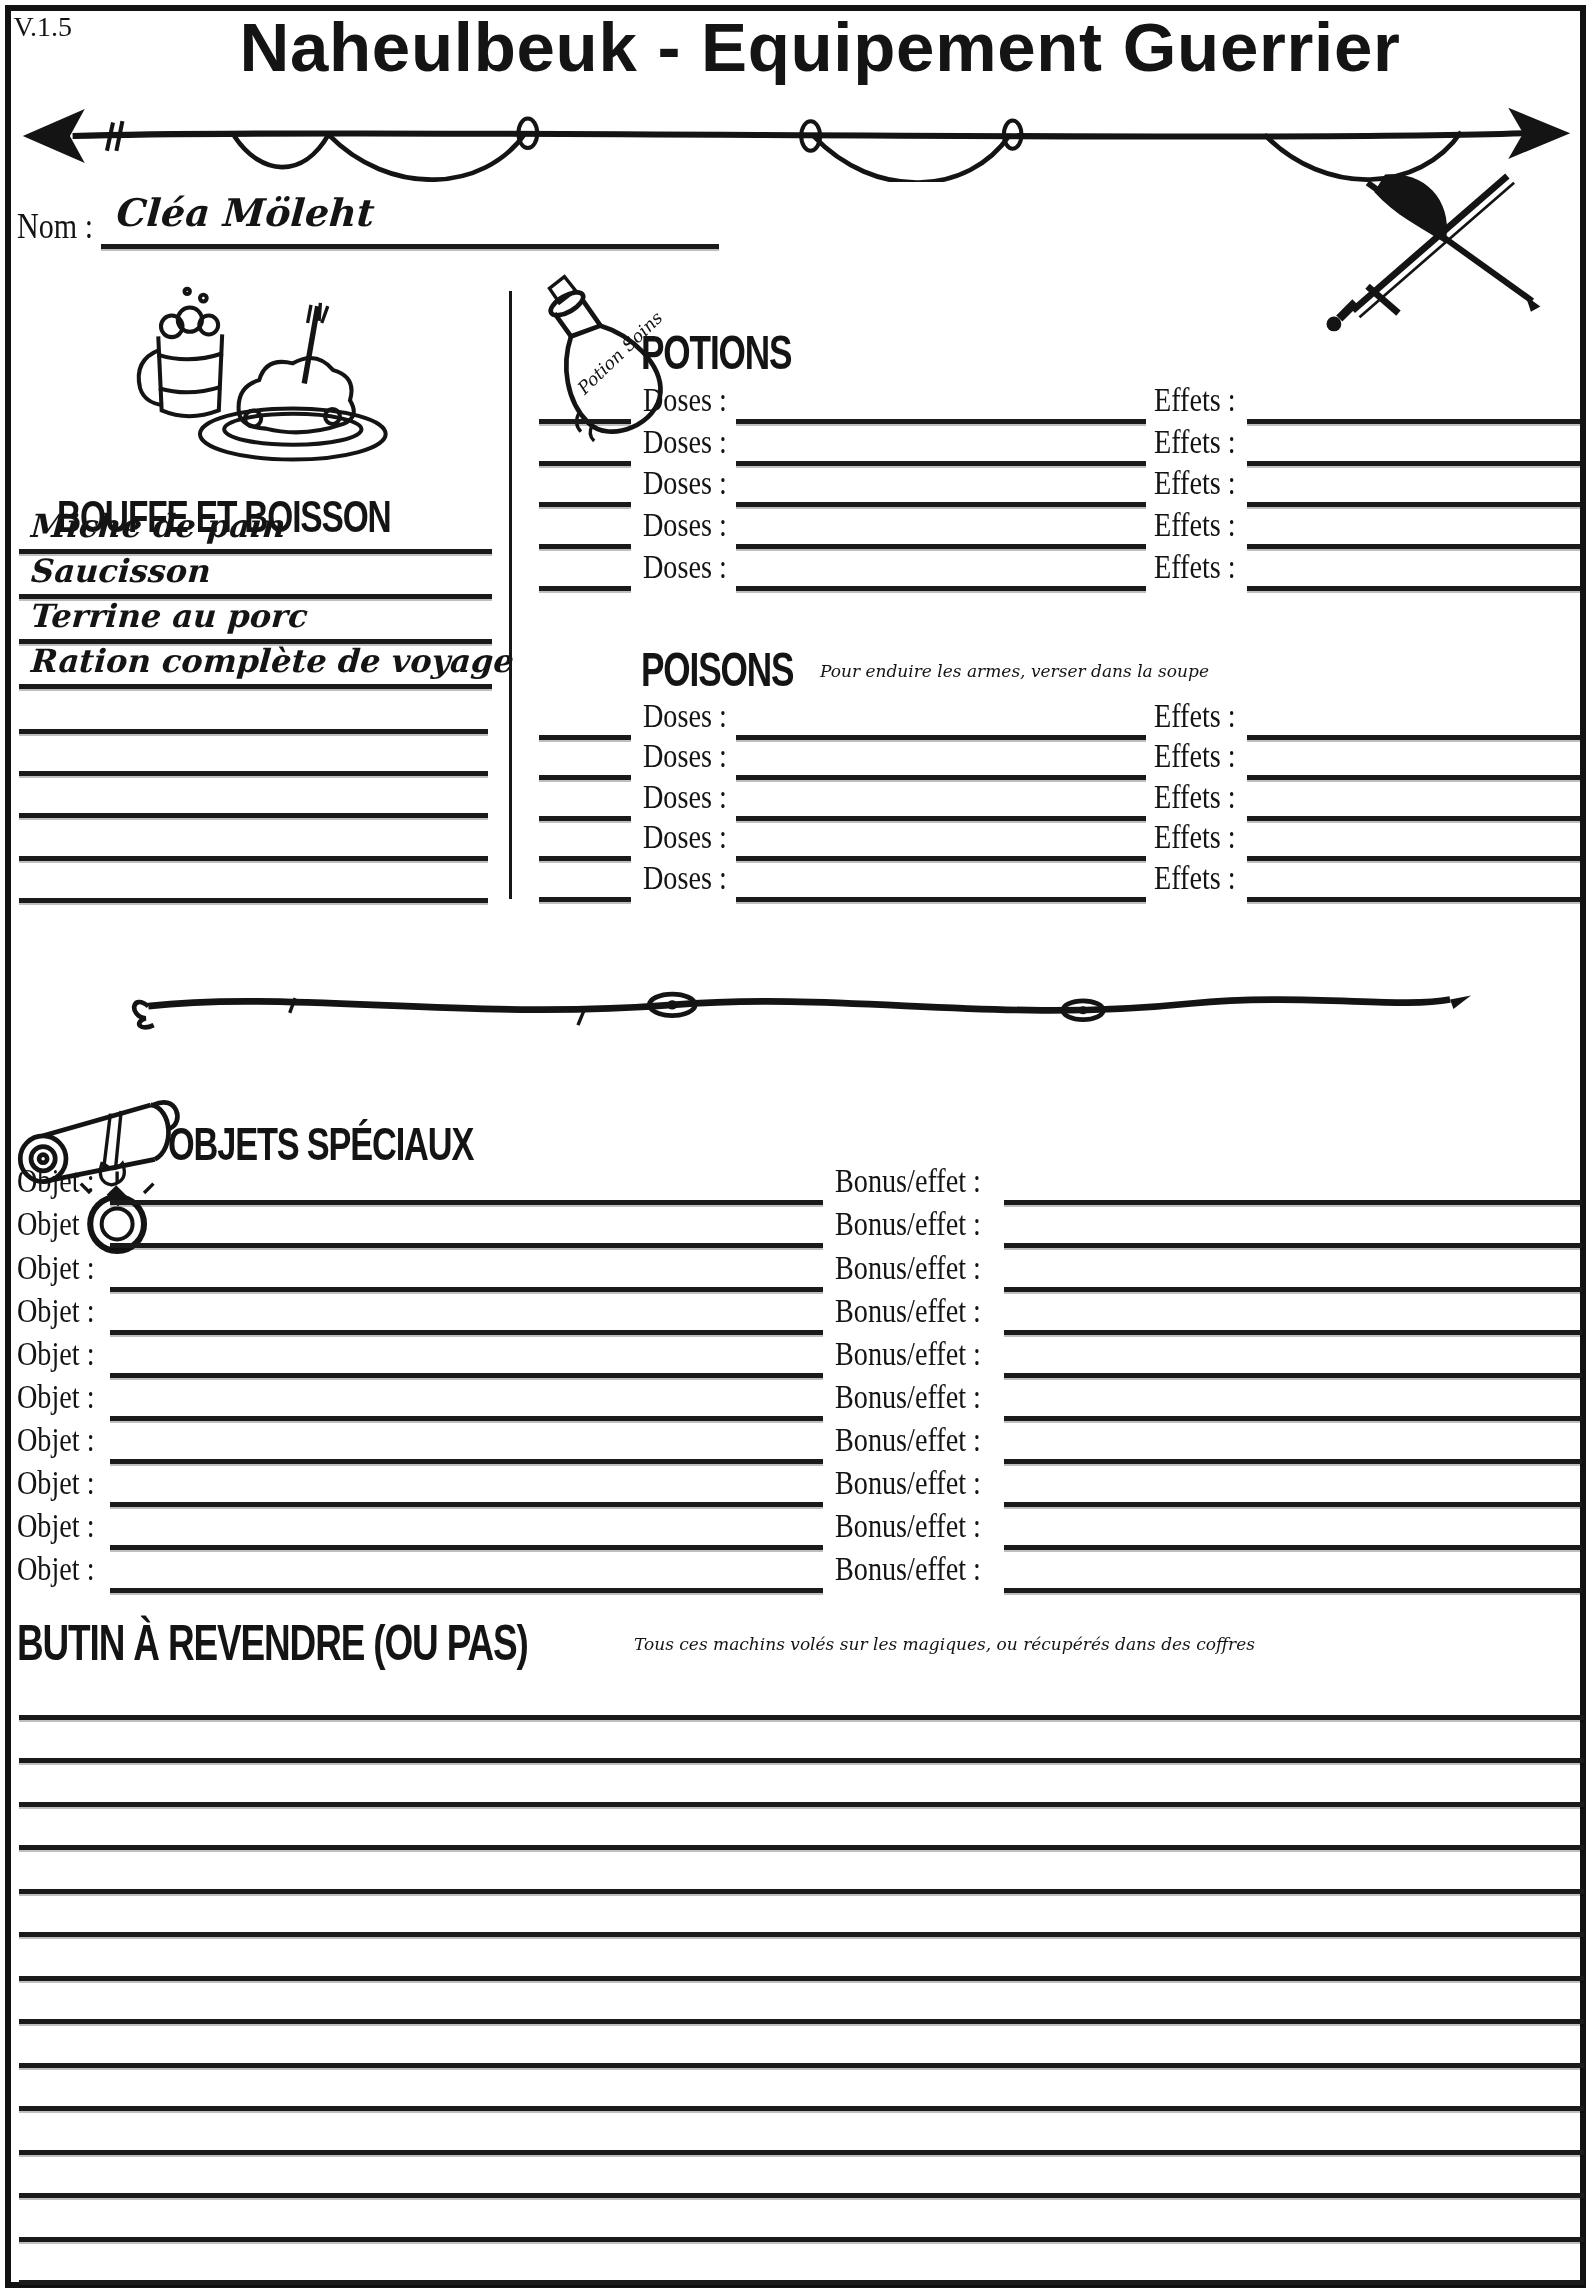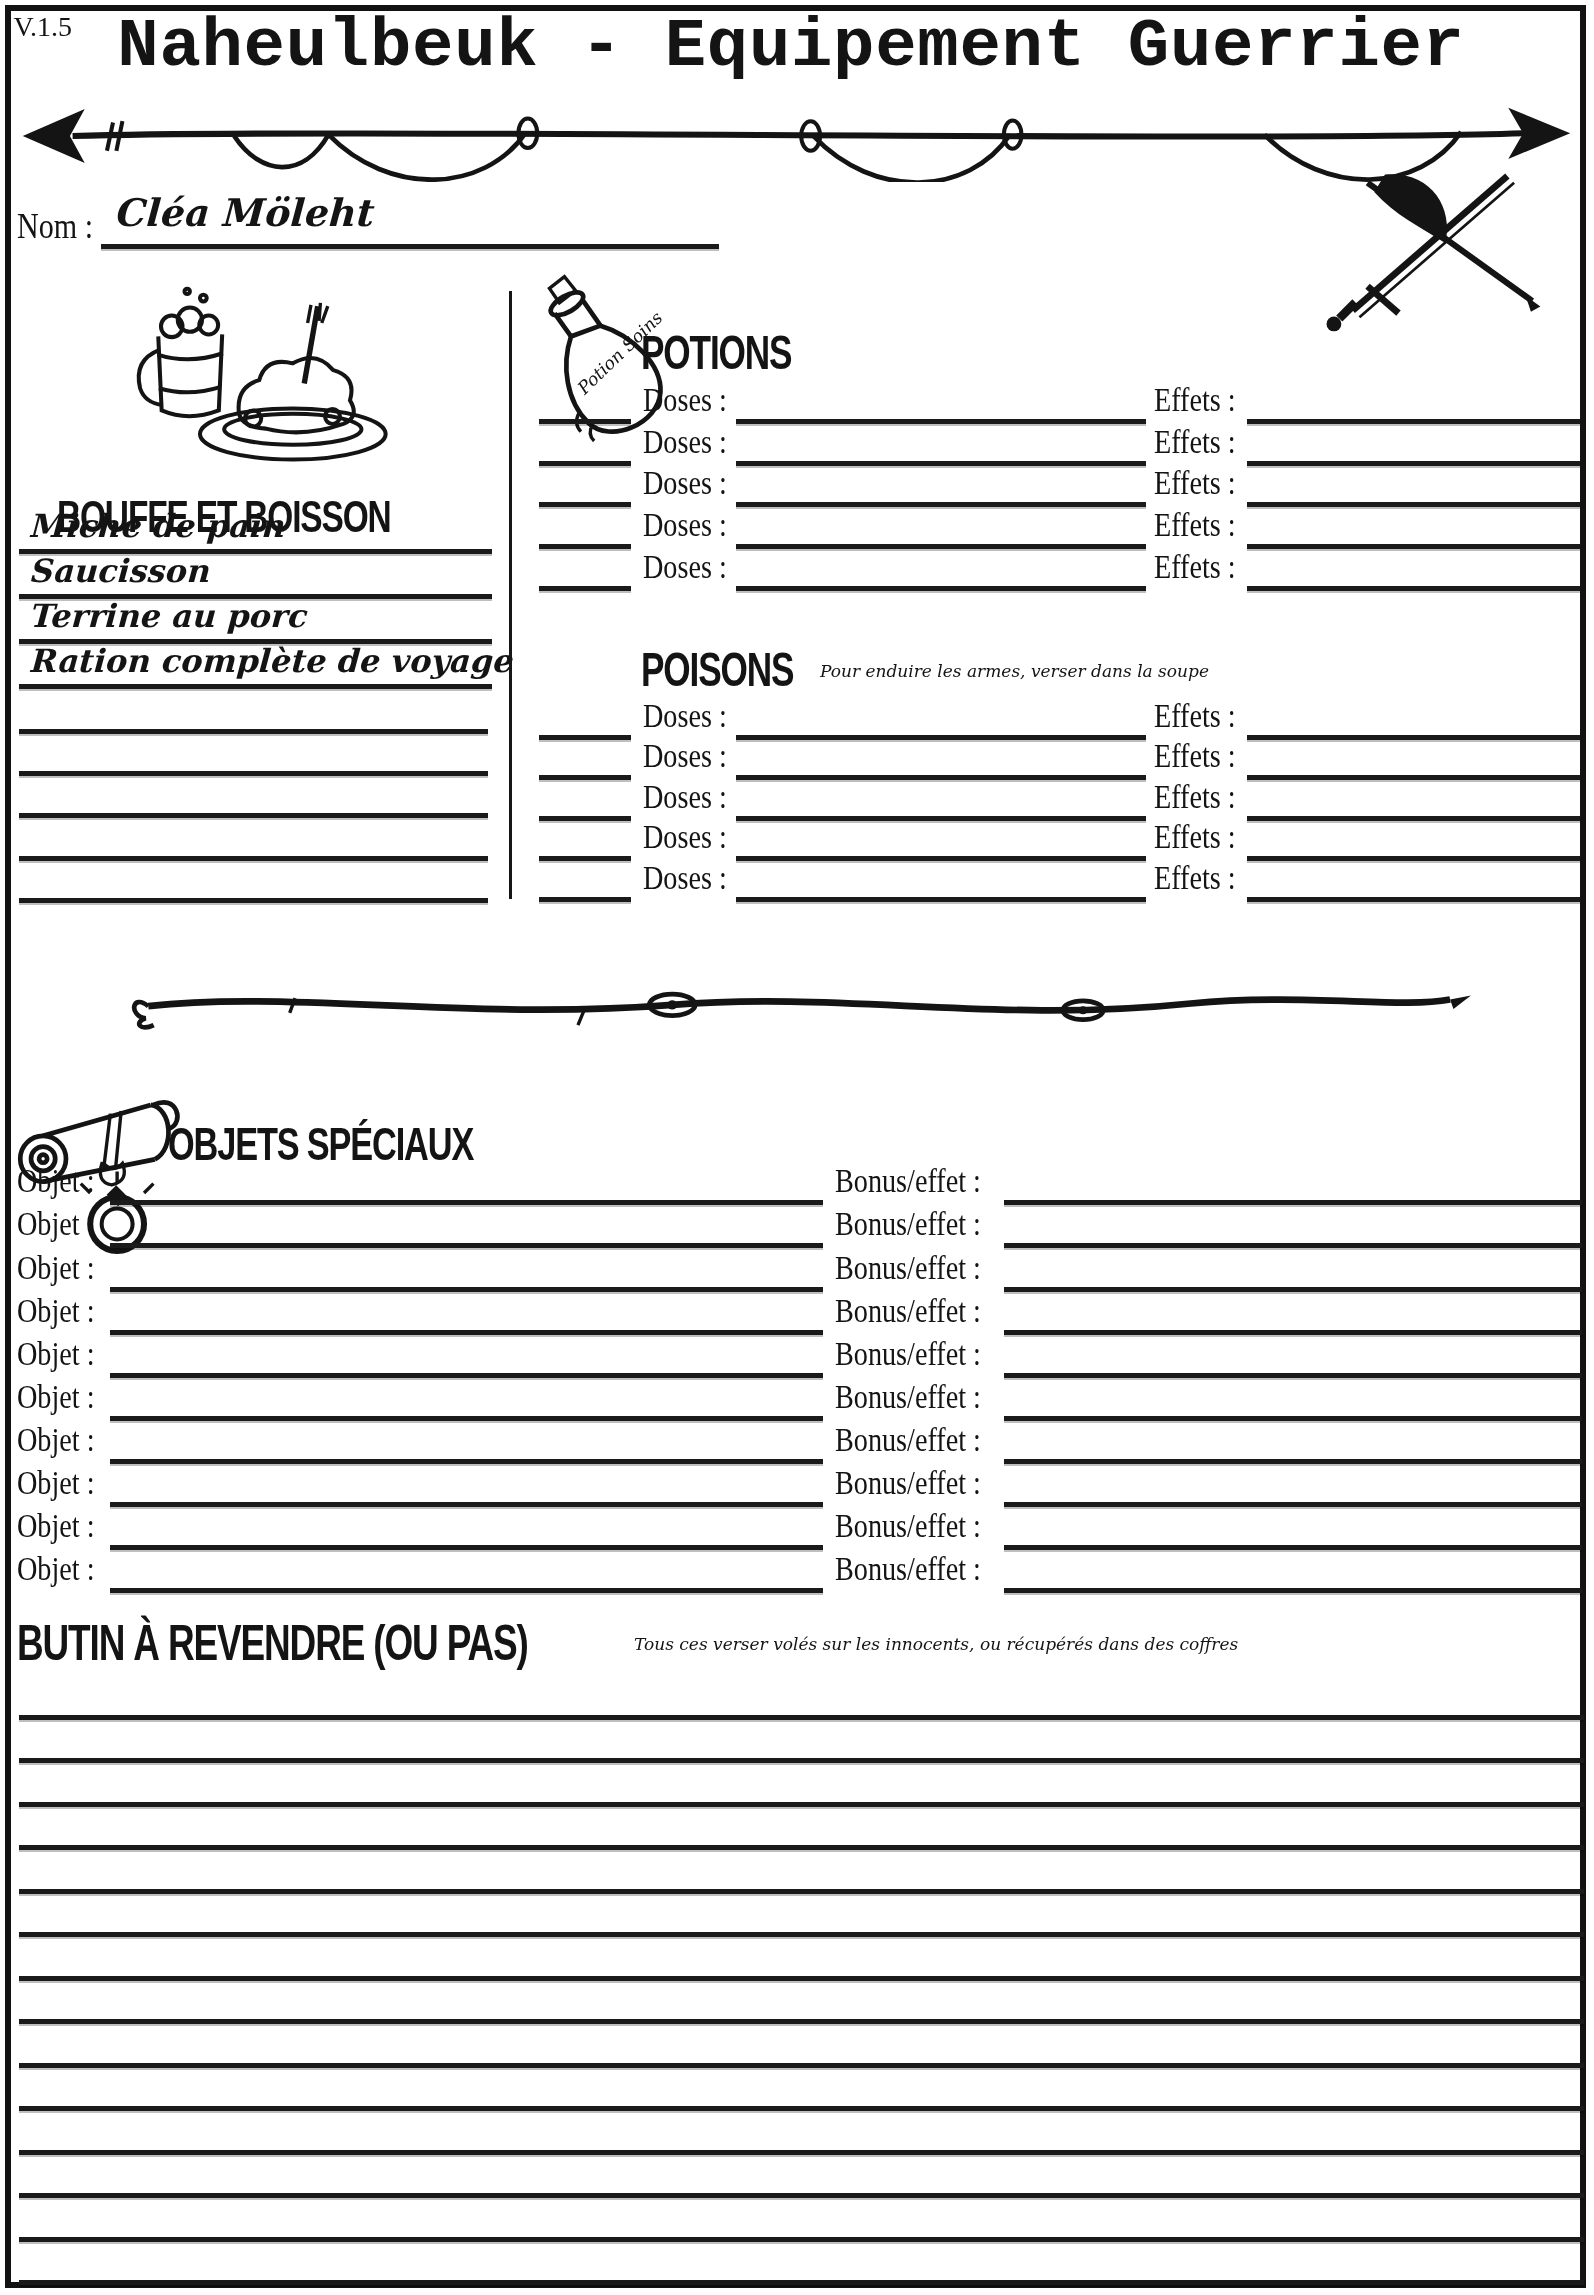--- a/index.html
+++ b/index.html
@@ -4,22 +4,22 @@
 <style>
   html,body{margin:0;padding:0;background:#ffffff;}
   .page{position:relative;width:1594px;height:2295px;background:#fff;overflow:hidden;
         font-family:"Liberation Serif",serif;color:#141414;}
   .frame{position:absolute;left:5.4px;top:5.4px;right:8px;bottom:6.7px;border:6px solid #121212;}
   .abs{position:absolute;}
   .layer{position:absolute;left:0;top:0;width:100%;height:100%;}
   .row{position:absolute;left:0;width:100%;height:0;}
   .h-line{position:absolute;height:4.7px;background:#1a1a1a;box-shadow:0 2px 0 rgba(0,0,0,.25);}
   .v-line{position:absolute;width:3.4px;background:#161616;}
-  .title{font-family:Liberation Mono, monospace;font-weight:bold;font-size:69px;letter-spacing:0.7px;
-         text-align:center;white-space:nowrap;}
+  .title{font-family:Liberation Sans, sans-serif;font-weight:bold;font-size:69px;letter-spacing:0.7px;
+         text-align:center;white-space:nowrap;margin-left:29px;}
   .version{font-family:"Liberation Serif",serif;font-size:28px;}
   .hd{font-family:"Liberation Sans",sans-serif;font-weight:bold;letter-spacing:-1.3px;
       transform:scale(.88,1.18);transform-origin:left top;white-space:nowrap;}
   .lbl{font-family:"Liberation Serif",serif;font-size:30px;transform:scale(.94,1.12);
        transform-origin:left top;white-space:nowrap;}
   .sub{font-family:"DejaVu Serif",serif;font-style:italic;font-size:17px;white-space:nowrap;}
   .hw{font-family:"DejaVu Serif",serif;font-style:italic;font-weight:bold;
       transform:skewX(-4deg);transform-origin:left bottom;white-space:nowrap;}
   svg{display:block;}
   .ink{stroke:#141414;fill:none;}
@@ -327,21 +327,21 @@
       </div>
       <div class="row" style="top: 1588px;">
         <div class="abs lbl" style="left:17px;top:-38px;">Objet :</div>
         <div class="h-line" style="left:110px;top:0;width:713px;"></div>
         <div class="abs lbl" style="left:835px;top:-38px;">Bonus/effet :</div>
         <div class="h-line" style="left:1004px;top:0;width:578px;"></div>
       </div>
     </div>
 
   <div class="abs hd" style="left:17px;top:1615px;font-size:42px;">BUTIN À REVENDRE (OU PAS)</div>
-  <div class="abs sub" style="left:634px;top:1634px;">Tous ces verser volés sur les innocents, ou récupérés dans des coffres</div>
+  <div class="abs sub" style="left:634px;top:1634px;">Tous ces machins volés sur les magiques, ou récupérés dans des coffres</div>
 
   <div class="layer">
 
   <div class="row" style="top: 1715px;">
         <div class="h-line" style="left:19px;top:0;width:1565px;"></div>
       </div>
       <div class="row" style="top: 1758px;">
         <div class="h-line" style="left:19px;top:0;width:1565px;"></div>
       </div>
       <div class="row" style="top: 1802px;">

